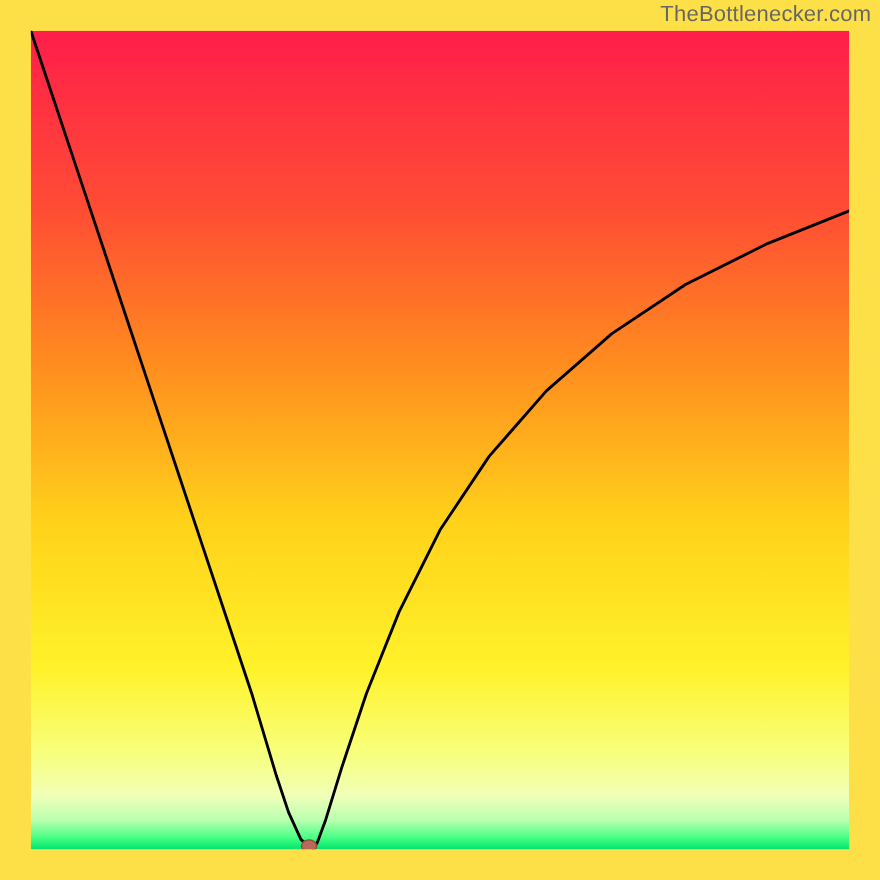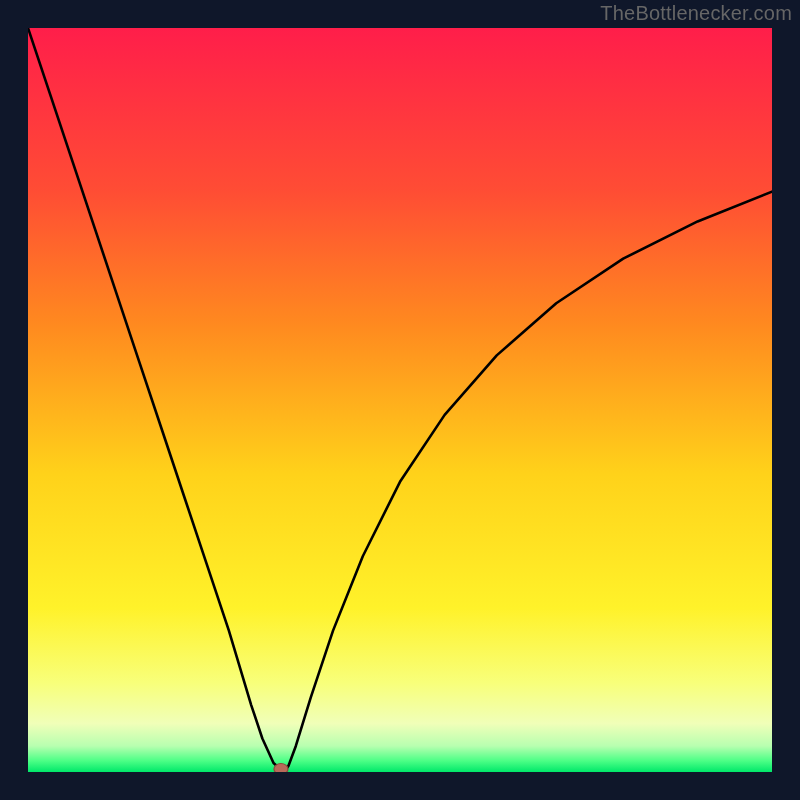--- a/index.html
+++ b/index.html
@@ -10,21 +10,21 @@
     background: #000;
     font-family: Arial, Helvetica, sans-serif;
     overflow: hidden;
   }
   .frame {
     position: absolute;
     top: 0;
     left: 0;
     width: 800px;
     height: 800px;
-    background: #0f172a;
+    background: #fde047;
   }
   .watermark {
     position: absolute;
     top: 2px;
     right: 8px;
     color: #666;
     font-size: 20px;
     font-weight: 500;
     letter-spacing: 0.2px;
   }

